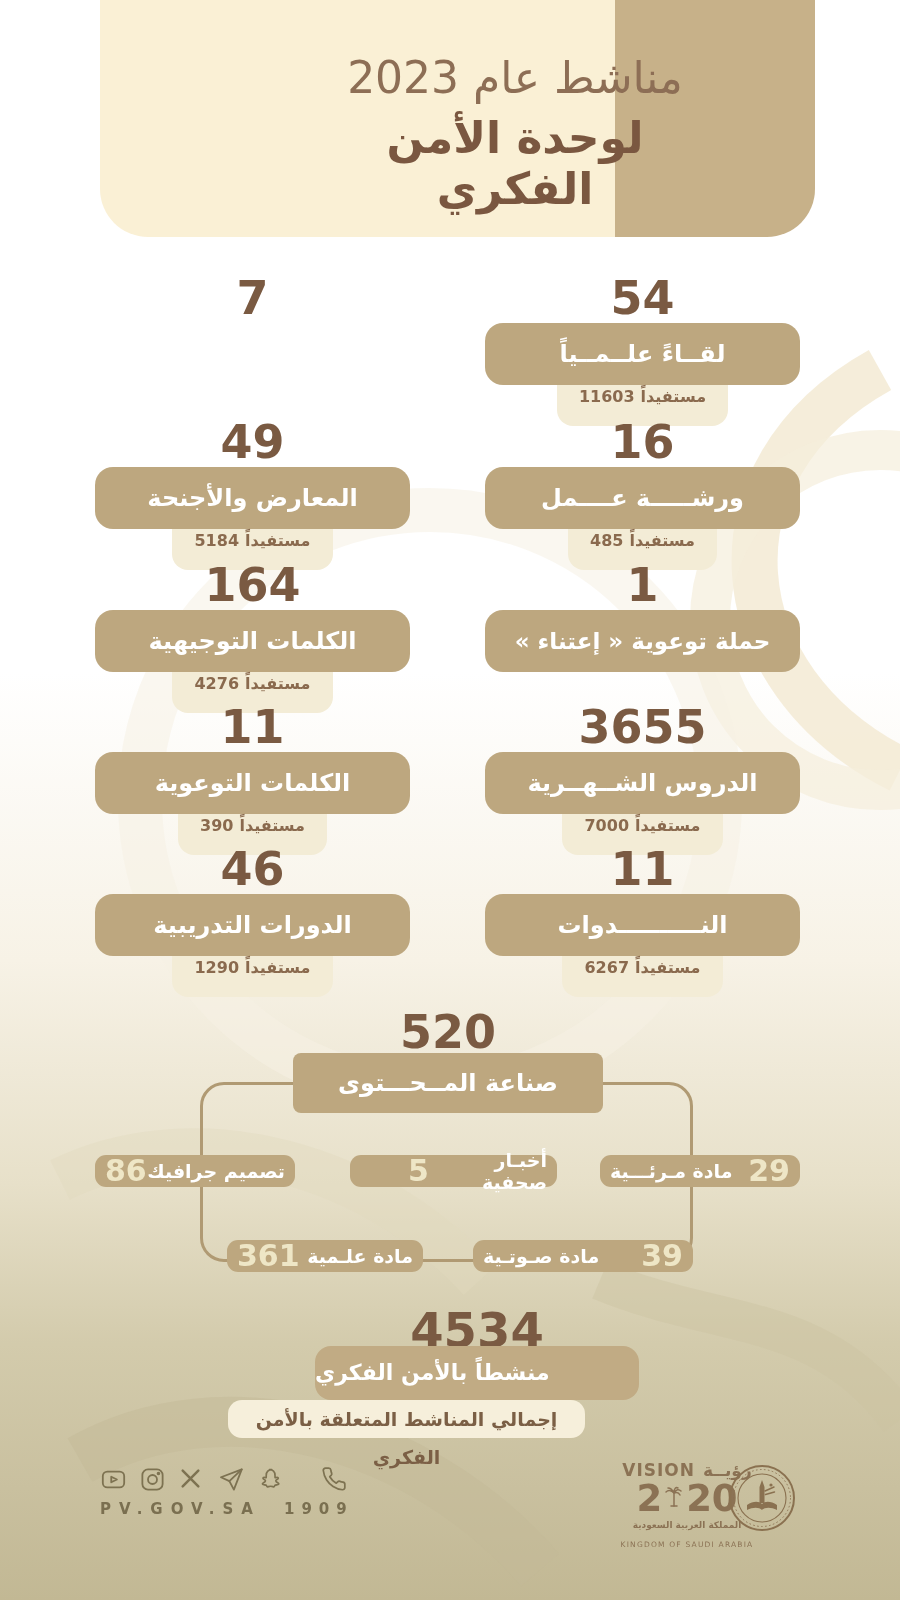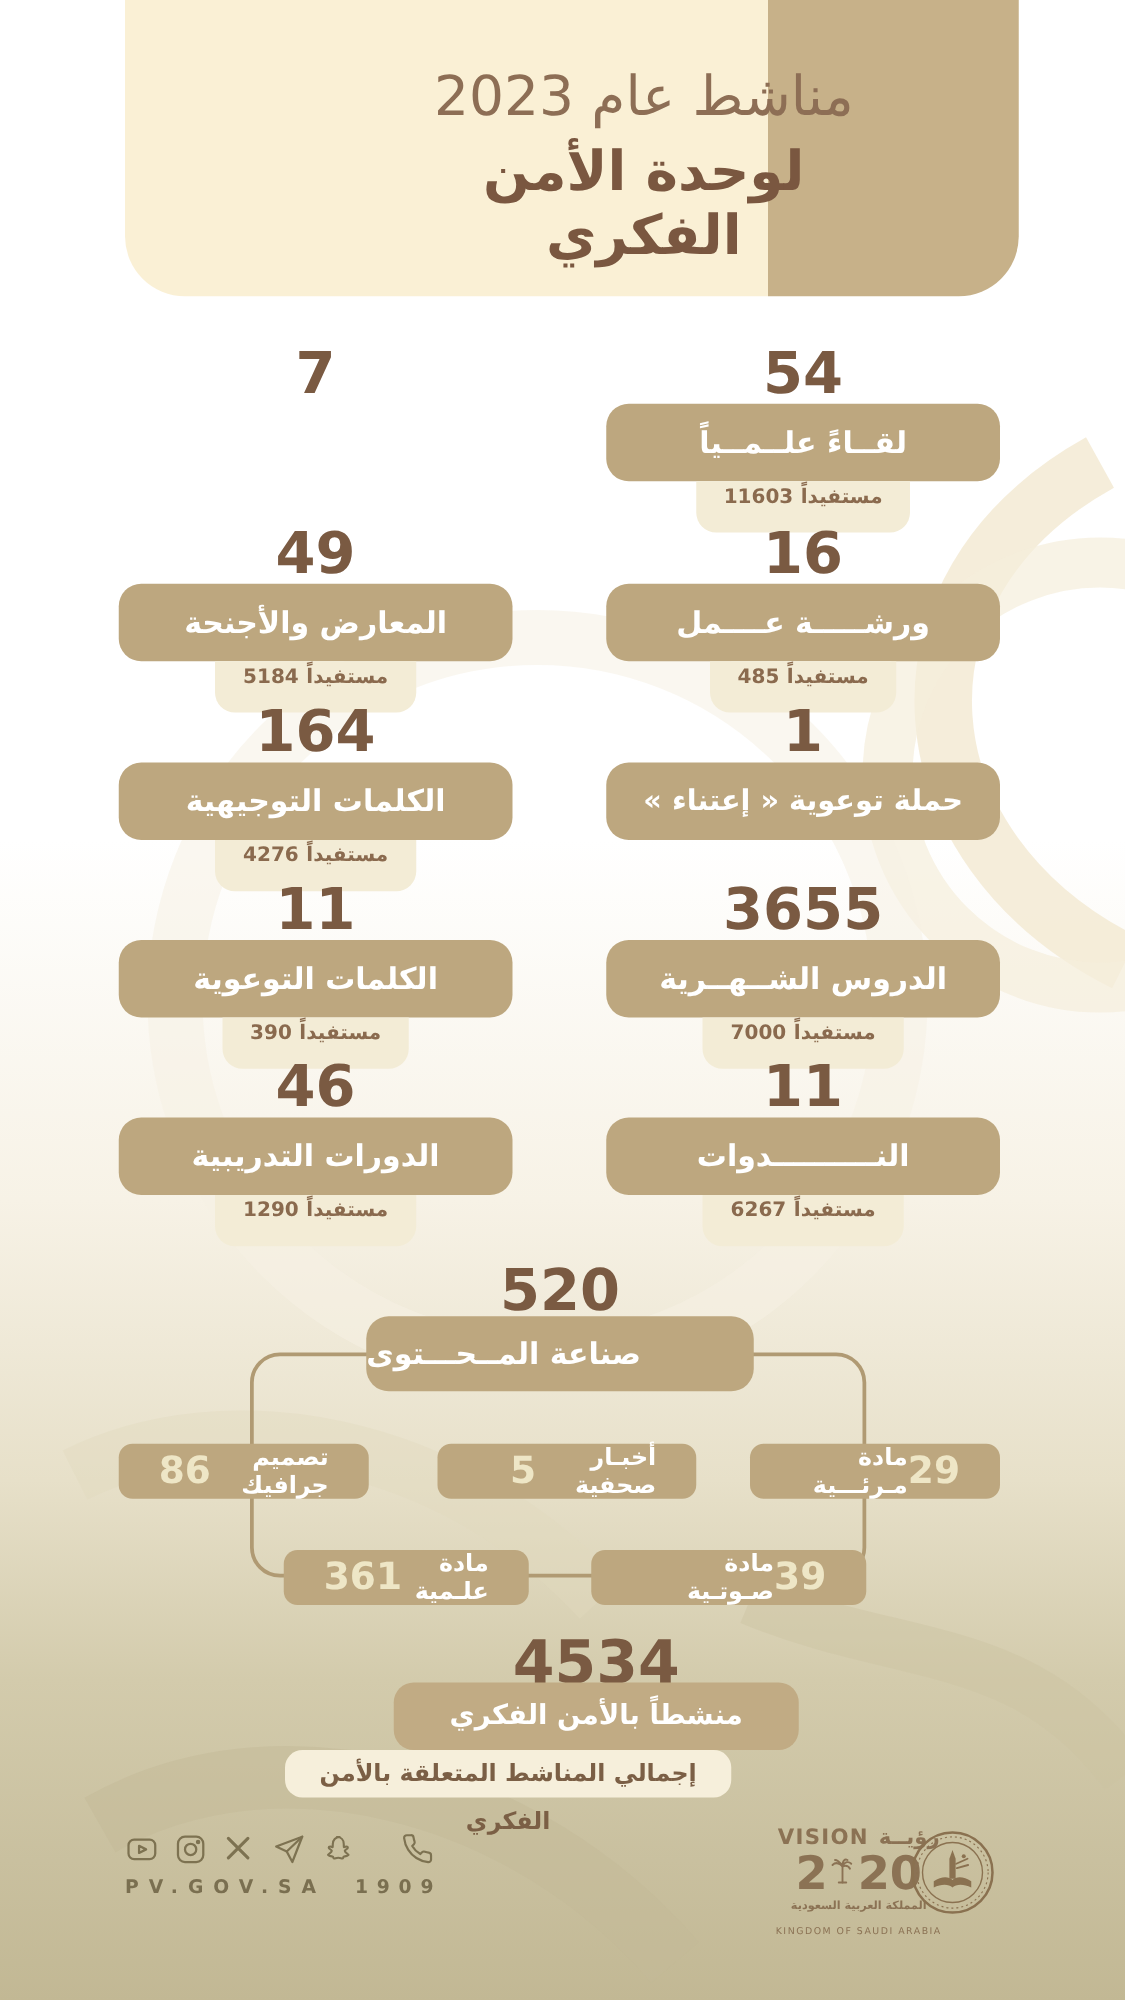--- a/index.html
+++ b/index.html
@@ -21,29 +21,29 @@
   .box{height:62px;line-height:62px;background:#bda77f;border-radius:18px;}
   .boxlabel{color:#ffffff;font-size:24px;font-weight:700;}
   .tagwrap{height:30px;}
   .tag{display:inline-flex;direction:ltr;gap:6px;align-items:center;background:#f3ecd6;
     border-radius:0 0 16px 16px;padding:2px 22px 20px;font-size:16px;font-weight:700;color:#8a6a4e;}
   
   .bracket{position:absolute;left:200px;top:1082px;width:493px;height:180px;z-index:1;
     border:3px solid #b09a73;border-radius:24px;}
   .bignum{position:absolute;text-align:center;font-weight:700;color:#7a5a42;z-index:2;}
   .cbox{position:absolute;left:293px;top:1053px;width:310px;height:60px;line-height:60px;
-    background:#bda77f;border-radius:18px;z-index:2;}
-  .pill{position:absolute;height:44px;background:#bda77f;border-radius:11px;z-index:2;
-    display:flex;align-items:center;justify-content:space-between;padding:0 32px;}
+    background:#bda77f;border-radius:8px;text-align:center;z-index:2;}
+  .pill{position:absolute;height:32px;background:#bda77f;border-radius:11px;z-index:2;
+    display:flex;align-items:center;justify-content:space-between;padding:0 10px;}
   .pill.inset{padding-left:58px;}
   .pnum{font-size:30px;font-weight:700;color:#eee6c6;line-height:44px;}
   .plabel{font-size:19px;font-weight:700;color:#ffffff;}
   
   .tbox{position:absolute;left:315px;top:1346px;width:324px;height:54px;line-height:54px;
-    background:#c1ab84;border-radius:16px;text-align:center;z-index:2;}
+    background:#c1ab84;border-radius:16px;z-index:2;}
   .tbox .boxlabel{font-size:22px;}
   .caption{position:absolute;left:228px;top:1400px;width:357px;height:38px;line-height:38px;
     background:#f6efdb;border-radius:14px;text-align:center;font-size:19px;font-weight:700;
     color:#7b5f45;direction:rtl;z-index:2;}
   
   .social{position:absolute;left:100px;top:1466px;display:flex;gap:12px;align-items:center;z-index:2;}
   .social .iconwrap{display:inline-block;width:27px;height:27px;}
   .social .gap{width:14px;}
   .pvtext{position:absolute;left:100px;top:1500px;font-size:15px;font-weight:700;
     letter-spacing:8px;color:#7a6f50;z-index:2;}

